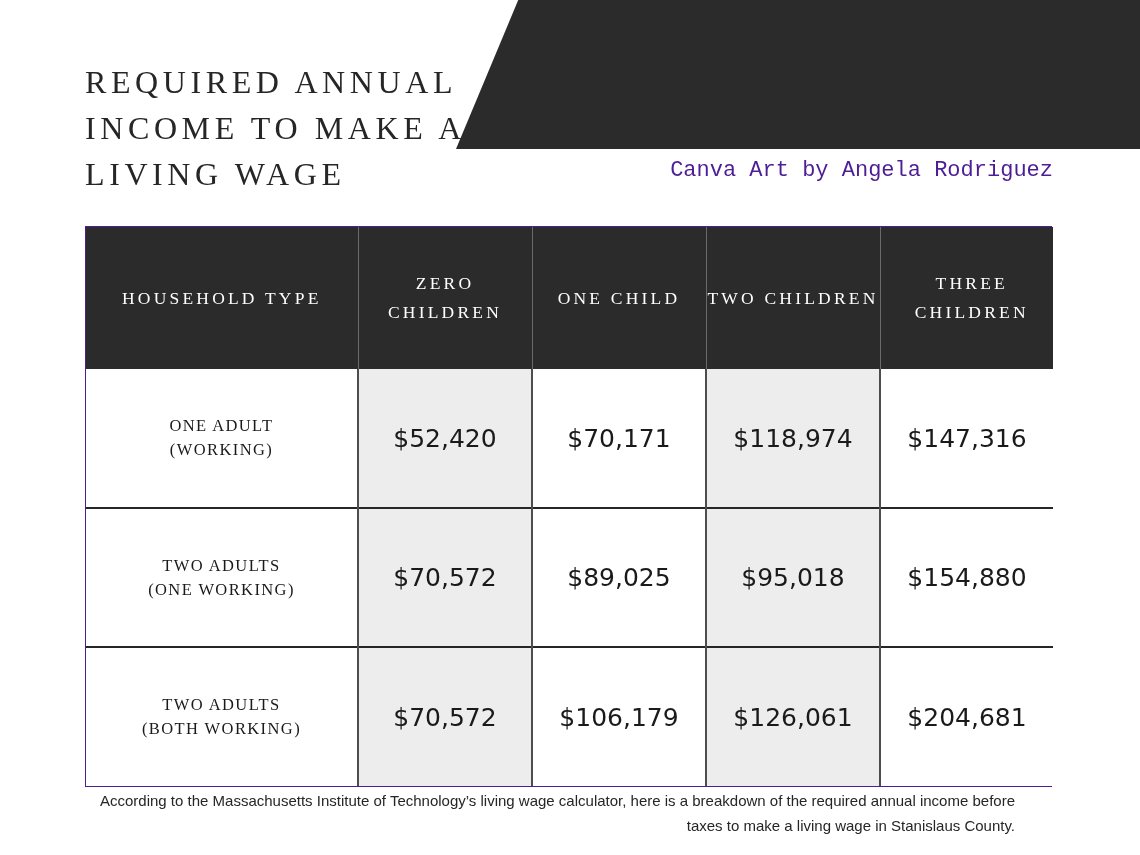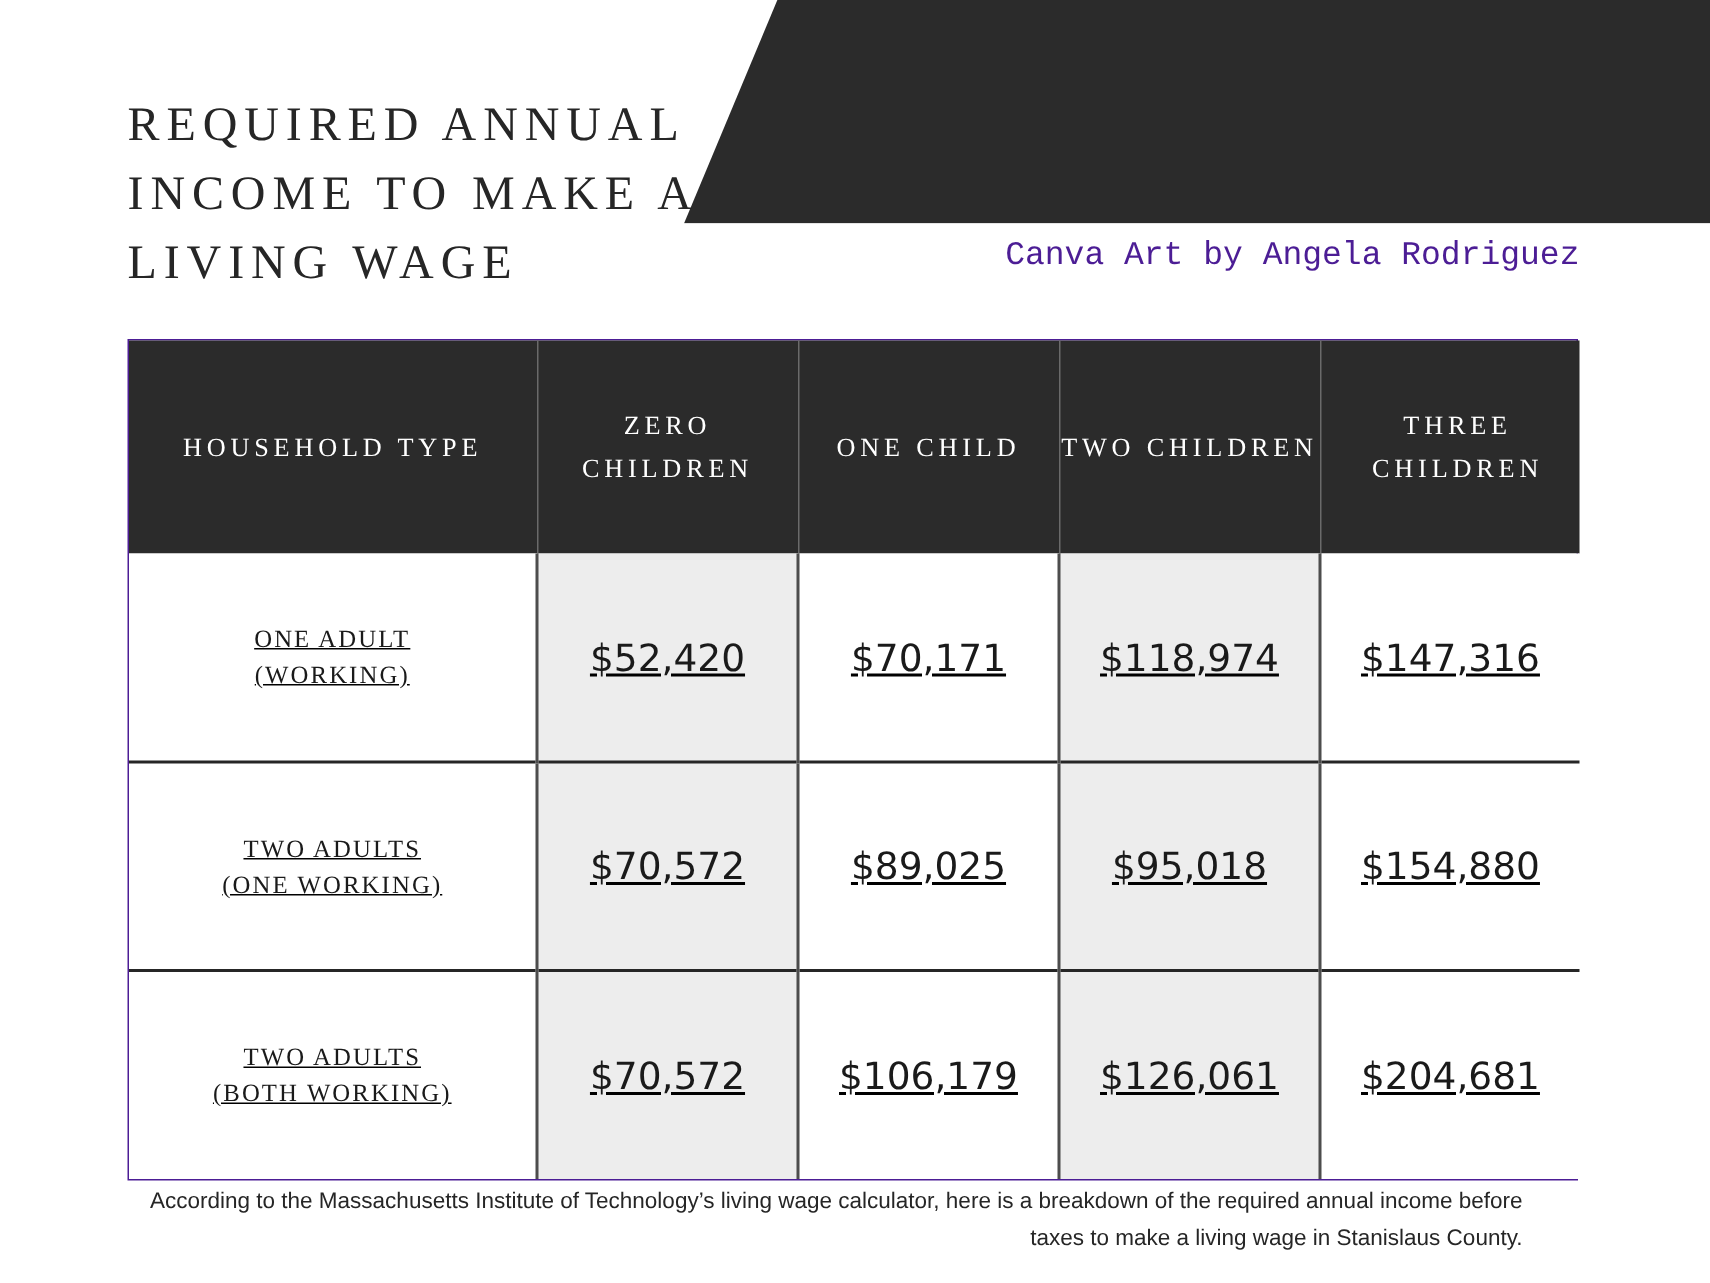--- a/index.html
+++ b/index.html
@@ -108,21 +108,21 @@
     font-family: "Liberation Serif", "DejaVu Serif", serif;
     font-size: 17.5px;
     font-weight: 400;
     letter-spacing: 3.2px;
     line-height: 29px;
     text-transform: uppercase;
     border-right: 1px solid #6a6a6a;
   }
   thead th:last-child { border-right: none; padding-left: 10px; }
 
-  tbody tr { height: 129px; text-decoration: underline; }
+  tbody tr { height: 129px; }
   tbody tr + tr td { border-top: 2px solid #262626; }
   tbody td {
     border-right: 2px solid #4d4d4d;
     background: #ffffff;
   }
   tbody td:last-child { border-right: none; }
   tbody td.shaded { background: #ededed; }
 
   .household {
     color: #1a1a1a;

